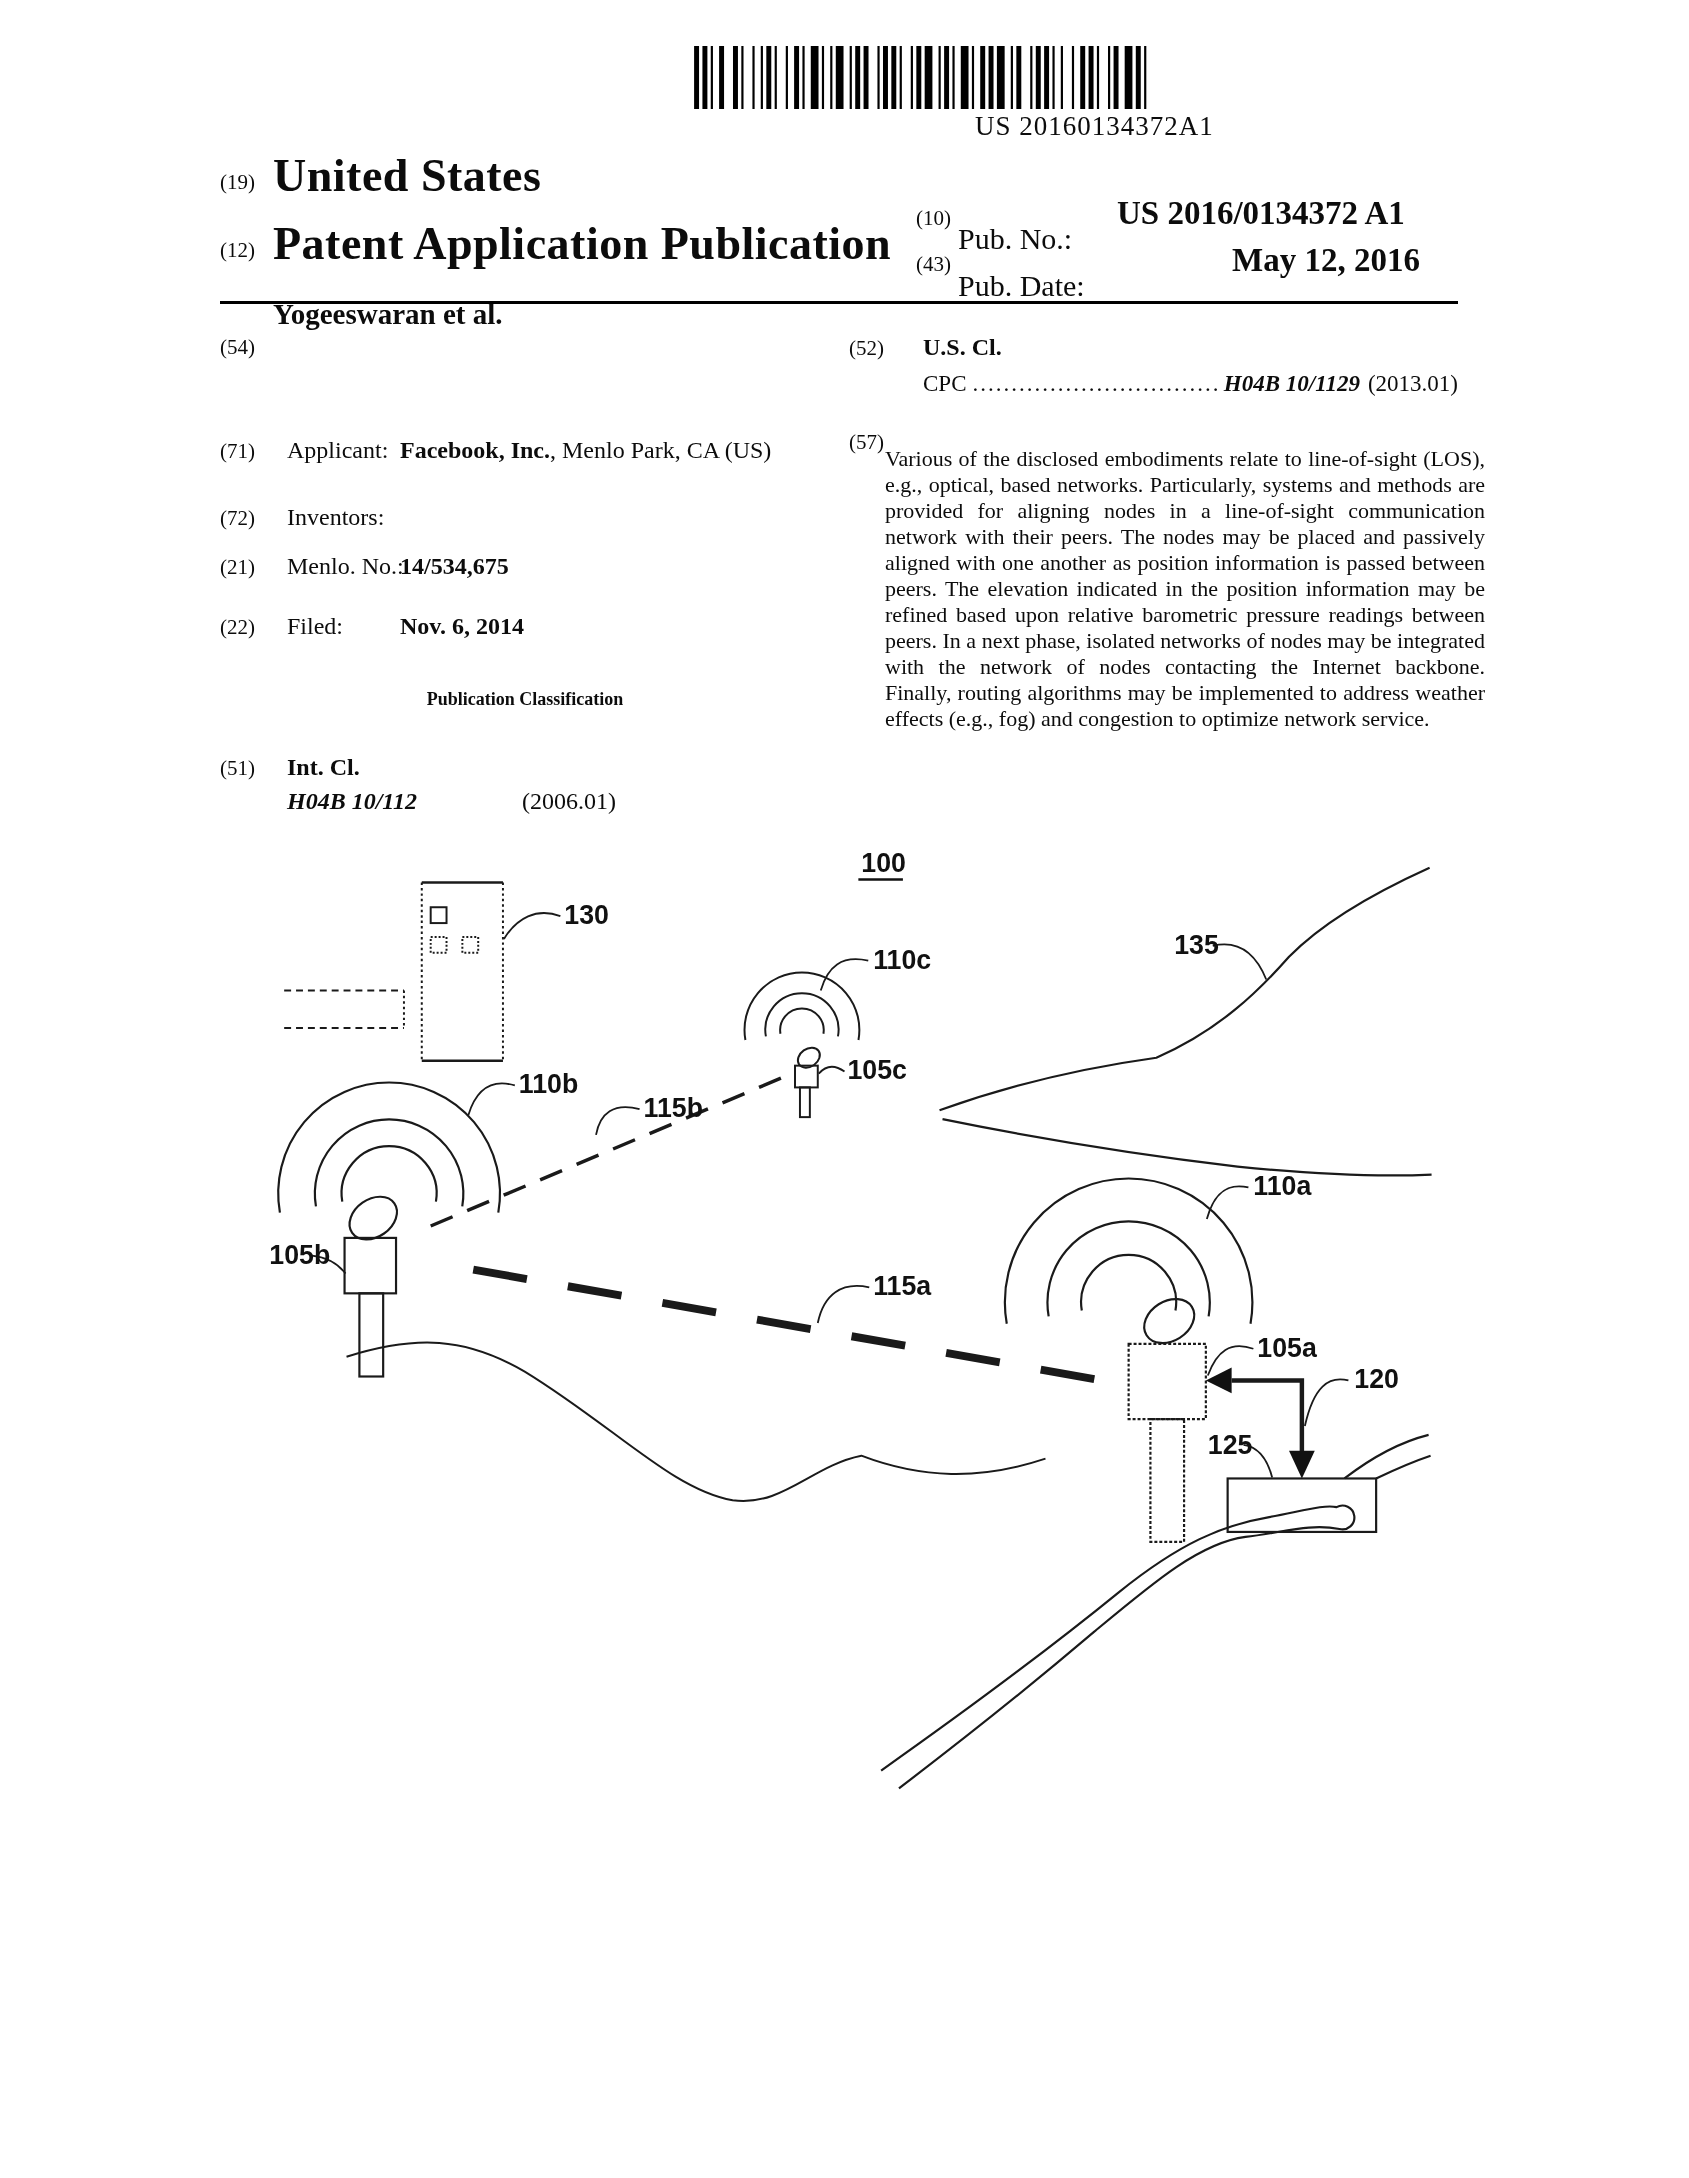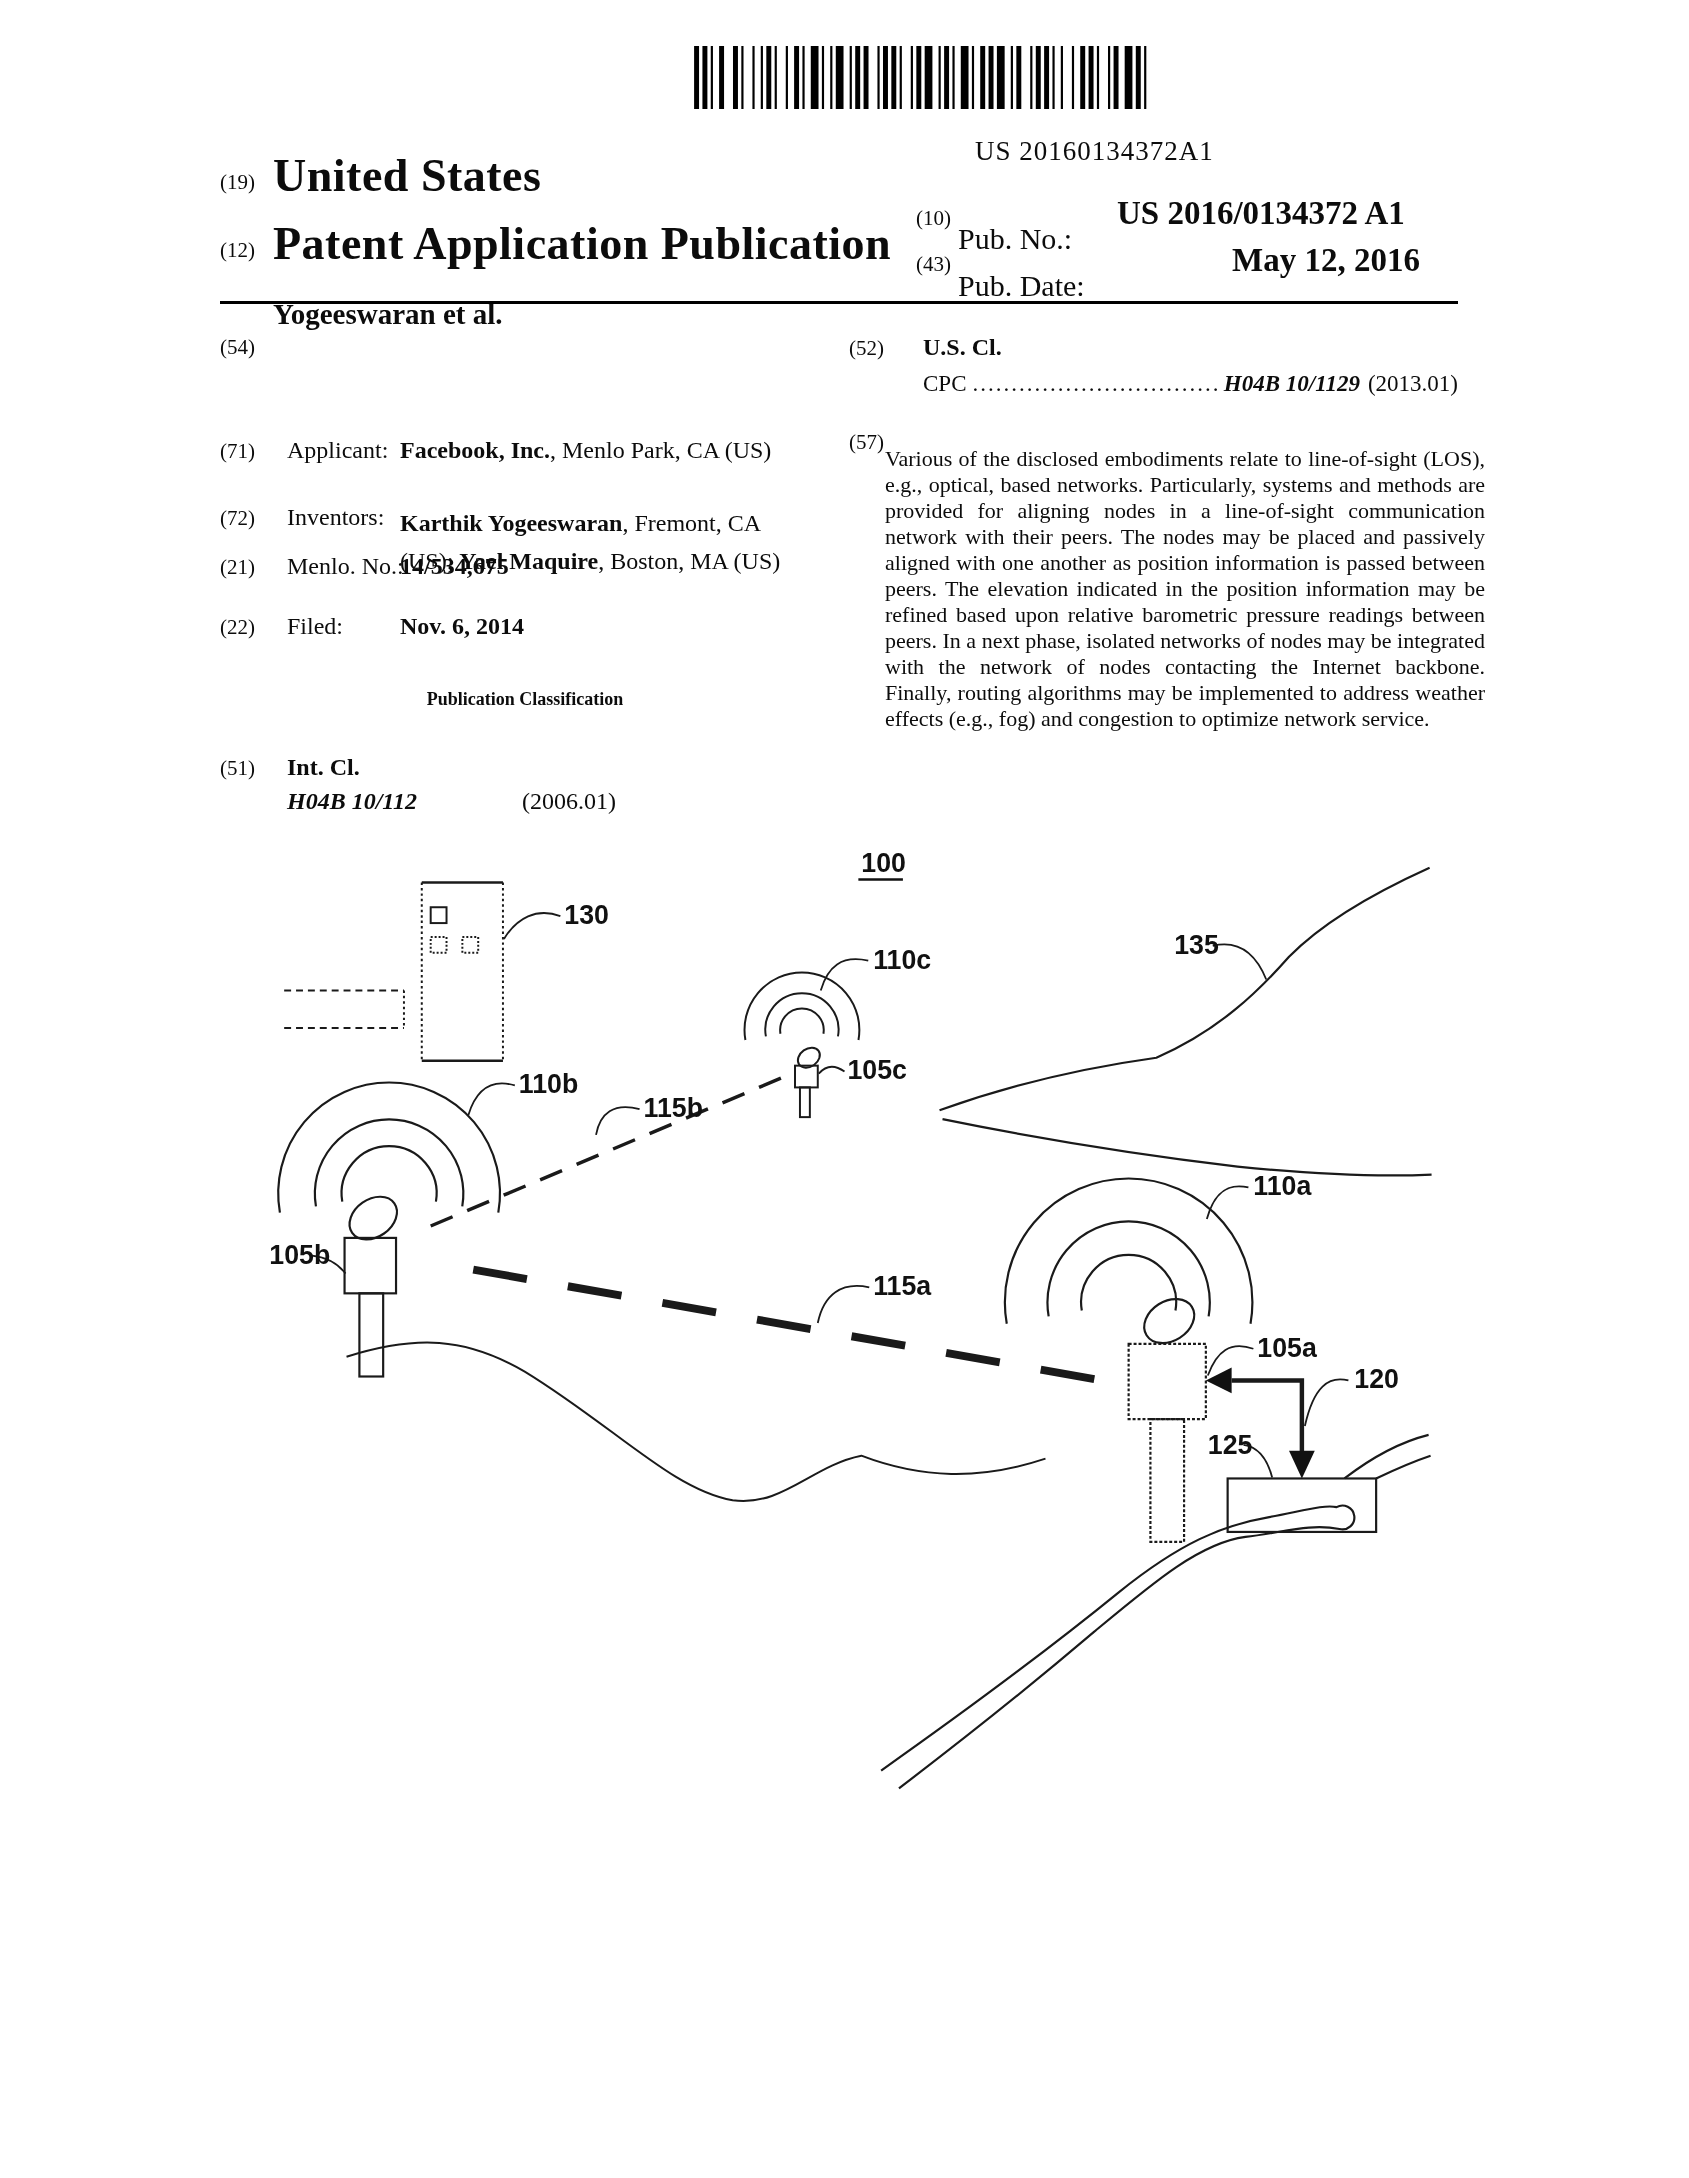--- a/index.html
+++ b/index.html
@@ -13,21 +13,21 @@
   .byline{font-size:29px;font-weight:bold;}
   .hdr-label{font-size:30px;font-weight:normal;white-space:nowrap;margin-top:23px;}
   .hdr-value{font-size:33px;font-weight:bold;white-space:nowrap;}
   .body-txt{font-size:24px;white-space:nowrap;}
   .field-label{font-size:24px;}
   .rule{background:#000;}
   .title-blk{font-size:25px;font-weight:bold;line-height:38px;width:426px;}
   .abstract{width:600px;font-size:22px;line-height:26px;text-align:justify;margin-left:32px;}
   .cpc-row{display:flex;width:535px;font-size:23px;align-items:baseline;}
   .cpc-dots{flex:1;overflow:hidden;white-space:nowrap;letter-spacing:2px;margin:0 6px;}
-  .pubid{font-size:27px;letter-spacing:1px;white-space:nowrap;margin-top:25px;}
+  .pubid{font-size:27px;letter-spacing:1px;white-space:nowrap;}
   svg text{font-family:"Liberation Sans","DejaVu Sans",sans-serif;font-weight:bold;font-size:27px;fill:#111;}
   svg .ln{stroke:#1a1a1a;fill:none;}
 </style>
 </head>
 <body>
 
 <div id="page">
 
   <svg class="abs" style="left:693px;top:46px;" width="455" height="63" fill="#000" viewBox="0 0 460 64">
     <g id="barcode-bars">
@@ -104,24 +104,20 @@
   <div class="abs num" style="left:220px;top:335px;">(54)</div>
 
   <div class="abs num" style="left:220px;top:439px;">(71)</div>
   <div class="abs field-label" style="left:287px;top:437px;">Applicant:</div>
   <div class="abs body-txt" style="left:400px;top:437px;">
     <span class="b">Facebook, Inc.</span><span>, Menlo Park, CA (US)</span>
   </div>
 
   <div class="abs num" style="left:220px;top:506px;">(72)</div>
   <div class="abs field-label" style="left:287px;top:504px;">Inventors:</div>
-  <div class="abs body-txt" style="left:400px;top:504px;line-height:38px;">
-    <div><span class="b">Karthik Yogeeswaran</span><span>, Fremont, CA</span></div>
-    <div><span>(US); </span><span class="b">Yael Maquire</span><span>, Boston, MA (US)</span></div>
-  </div>
 
   <div class="abs num" style="left:220px;top:555px;">(21)</div>
   <div class="abs field-label" style="left:287px;top:553px;">Menlo. No.:</div>
   <div class="abs body-txt b" style="left:400px;top:553px;">14/534,675</div>
 
   <div class="abs num" style="left:220px;top:615px;">(22)</div>
   <div class="abs field-label" style="left:287px;top:613px;">Filed:</div>
   <div class="abs body-txt b" style="left:400px;top:613px;">Nov. 6, 2014</div>
 
   <div class="abs b" style="left:327px;top:689px;width:396px;text-align:center;font-size:18px;">Publication Classification</div>

